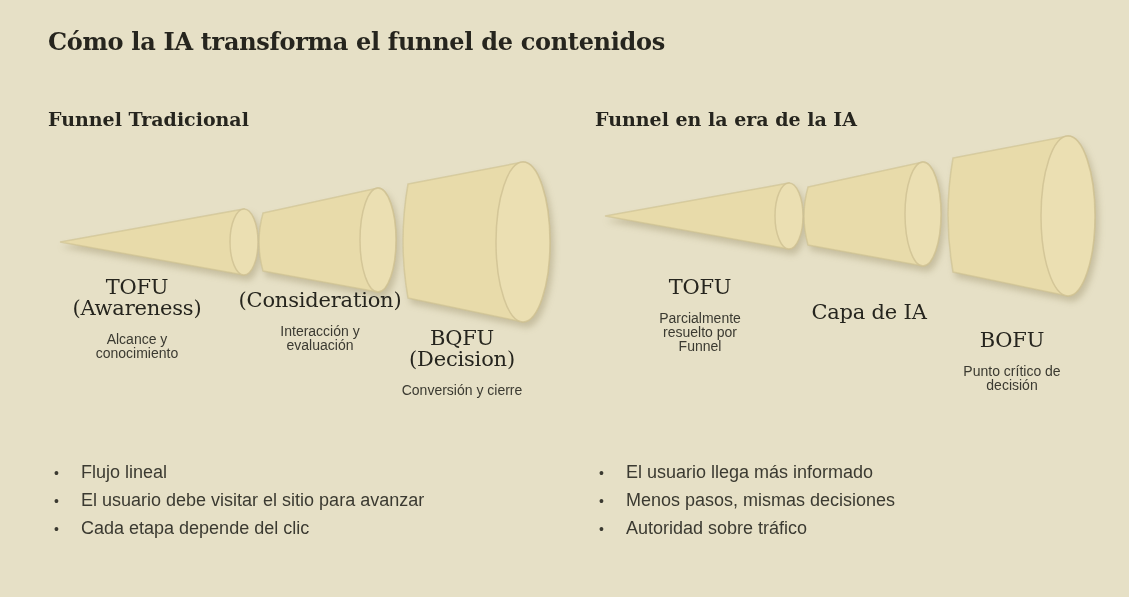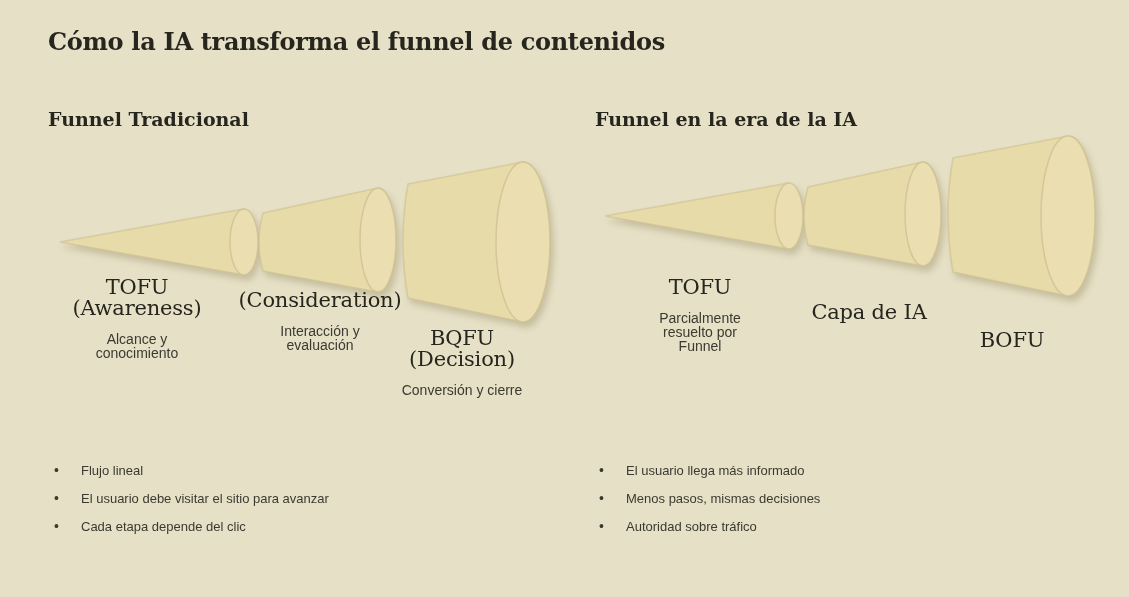--- a/index.html
+++ b/index.html
@@ -33,21 +33,21 @@
     width:max-content;text-align:center;
   }
   .stage-name{
     font-family:"DejaVu Serif",serif;font-size:21px;line-height:21px;
     color:var(--text-dark);letter-spacing:-.2px;
   }
   .stage-desc{margin-top:13px;font-size:14px;line-height:14px;color:var(--text-body);}
   .bullets{position:absolute;top:462px;list-style:none;}
   .bullets li{
     display:flex;align-items:baseline;height:28px;
-    font-size:13px;color:var(--text-body);
+    font-size:18px;color:var(--text-body);
   }
   .bullets li::before{
     content:"\2022";flex:none;width:27px;padding-left:6px;
     font-size:14px;color:var(--text-body);
   }
 </style>
 </head>
 <body>
 
 <div class="slide">
@@ -112,20 +112,25 @@
   </div>
 
   <div class="stage" style="left:869px;top:302px">
     <div class="stage-name">Capa de IA</div>
     <div class="stage-name"></div>
   </div>
 
   <div class="stage" style="left:1012px;top:330px">
     <div class="stage-name">BOFU</div>
     <div class="stage-name"></div>
+    <div class="stage-desc">
+      <div>Punto crítico de</div>
+      <div>decisión</div>
+      <div></div>
+    </div>
   </div>
 
   <ul class="bullets" style="left:48px">
     <li>
         <span>Flujo lineal</span>
       </li>
     <li>
         <span>El usuario debe visitar el sitio para avanzar</span>
       </li>
     <li>

